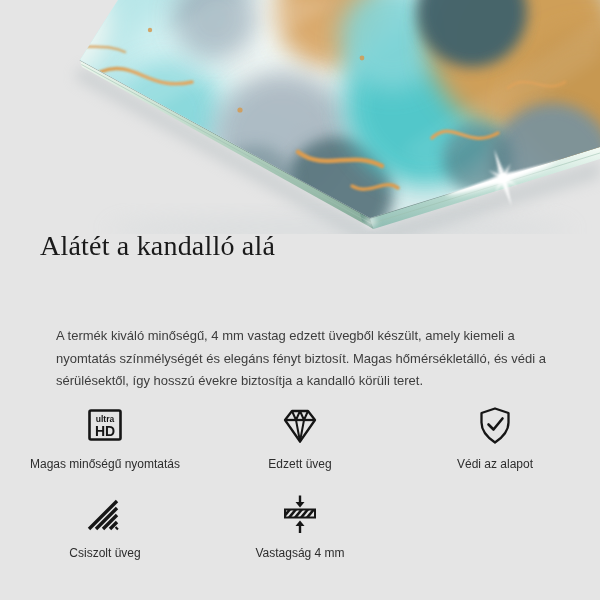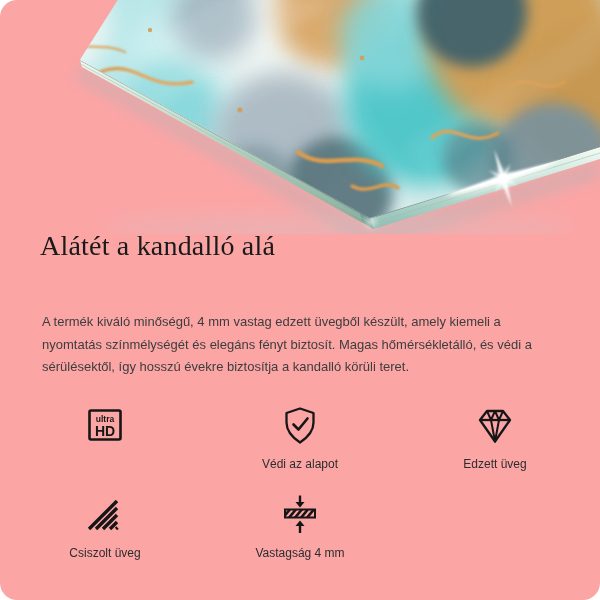--- a/index.html
+++ b/index.html
@@ -1,31 +1,31 @@
 <!DOCTYPE html>
 <html><head>
 <meta charset="utf-8">
 <style>
   html,body{margin:0;padding:0;}
   body{
     width:600px;height:600px;background:#ffffff;
     font-family:"Liberation Sans",sans-serif;color:#222;
     overflow:hidden;position:relative;
   }
-  .page{position:relative;width:600px;height:600px;background:#fca5a5;border-radius:17px;}
+  .page{position:relative;width:600px;height:600px;background:#e5e5e5;}
   .hero{position:absolute;top:0;left:0;width:600px;height:234px;}
   .hero svg{display:block;}
   .title{
     position:absolute;left:40px;top:229px;margin:0;
     font-family:"Liberation Serif","DejaVu Serif",serif;
     font-weight:400;font-size:28px;line-height:34px;color:#1a1a1a;
     letter-spacing:.2px;
   }
   .desc{
-    position:absolute;left:40px;top:309px;width:508px;margin:2px;
+    position:absolute;left:40px;top:309px;width:508px;margin:16px;
     font-size:13px;line-height:22.5px;color:#3d3d3d;
   }
   .features{
     position:absolute;left:40px;top:404px;width:520px;
     display:grid;grid-template-columns:130px 260px 130px;row-gap:22px;
   }
   .feature{display:flex;flex-direction:column;align-items:center;}
   .ficon{height:44px;display:flex;align-items:flex-start;justify-content:center;}
   .ficon svg{display:block;}
   .flabel{margin-top:9px;font-size:12px;color:#2d2d2d;white-space:nowrap;}
@@ -141,42 +141,43 @@
 
 
     <div class="feature">
       <div class="ficon">
         <svg width="44" height="44" viewBox="0 0 44 44">
           <rect x="6.5" y="6.5" width="31" height="29" rx="1.5" fill="none" stroke="#161616" stroke-width="2.6"></rect>
           <text x="22" y="18" text-anchor="middle" font-family="Liberation Sans, sans-serif" font-size="8.5" font-weight="bold" fill="#161616">ultra</text>
           <text x="22" y="31.5" text-anchor="middle" font-family="Liberation Sans, sans-serif" font-size="14" font-weight="bold" fill="#161616">HD</text>
         </svg>
       </div>
-    </div>
-
-    <div class="feature">
-      <div class="ficon">
-        <svg width="44" height="44" viewBox="0 0 44 44" fill="none" stroke="#161616" stroke-width="2.3">
-          <path d="M22,4.5 L35.5,9 V18.5 C35.5,27.5 29.5,33.5 22,38.5 C14.5,33.5 8.5,27.5 8.5,18.5 V9 Z" stroke-linejoin="round"></path>
-          <polyline points="15.5,20.5 20.5,25.5 29.5,14.5" stroke-width="2.6" stroke-linecap="round" stroke-linejoin="round"></polyline>
-        </svg>
-      </div>
-      <div class="flabel">Védi az alapot</div>
+      <div class="flabel">Magas minőségű nyomtatás</div>
     </div>
 
     <div class="feature">
       <div class="ficon">
         <svg width="44" height="44" viewBox="0 0 44 44" fill="none" stroke="#161616" stroke-width="2.3" stroke-linejoin="round">
           <path d="M7,16 L14,7 H30 L37,16 L22,37.5 Z"></path>
           <path d="M7,16 H37"></path>
           <path d="M14,7 L18,16 L22,7 L26,16 L30,7" stroke-width="2"></path>
           <path d="M18,16 L22,37.5 L26,16" stroke-width="2"></path>
         </svg>
       </div>
       <div class="flabel">Edzett üveg</div>
+    </div>
+
+    <div class="feature">
+      <div class="ficon">
+        <svg width="44" height="44" viewBox="0 0 44 44" fill="none" stroke="#161616" stroke-width="2.3">
+          <path d="M22,4.5 L35.5,9 V18.5 C35.5,27.5 29.5,33.5 22,38.5 C14.5,33.5 8.5,27.5 8.5,18.5 V9 Z" stroke-linejoin="round"></path>
+          <polyline points="15.5,20.5 20.5,25.5 29.5,14.5" stroke-width="2.6" stroke-linecap="round" stroke-linejoin="round"></polyline>
+        </svg>
+      </div>
+      <div class="flabel">Védi az alapot</div>
     </div>
 
     <div class="feature">
       <div class="ficon">
         <svg width="44" height="44" viewBox="0 0 44 44" stroke="#161616" stroke-width="3.4">
           <line x1="6" y1="36" x2="34" y2="8"></line>
           <line x1="13" y1="36" x2="34" y2="15"></line>
           <line x1="20" y1="36" x2="34" y2="22"></line>
           <line x1="27" y1="36" x2="34" y2="29"></line>
           <line x1="33" y1="36" x2="34.5" y2="34.5"></line>

